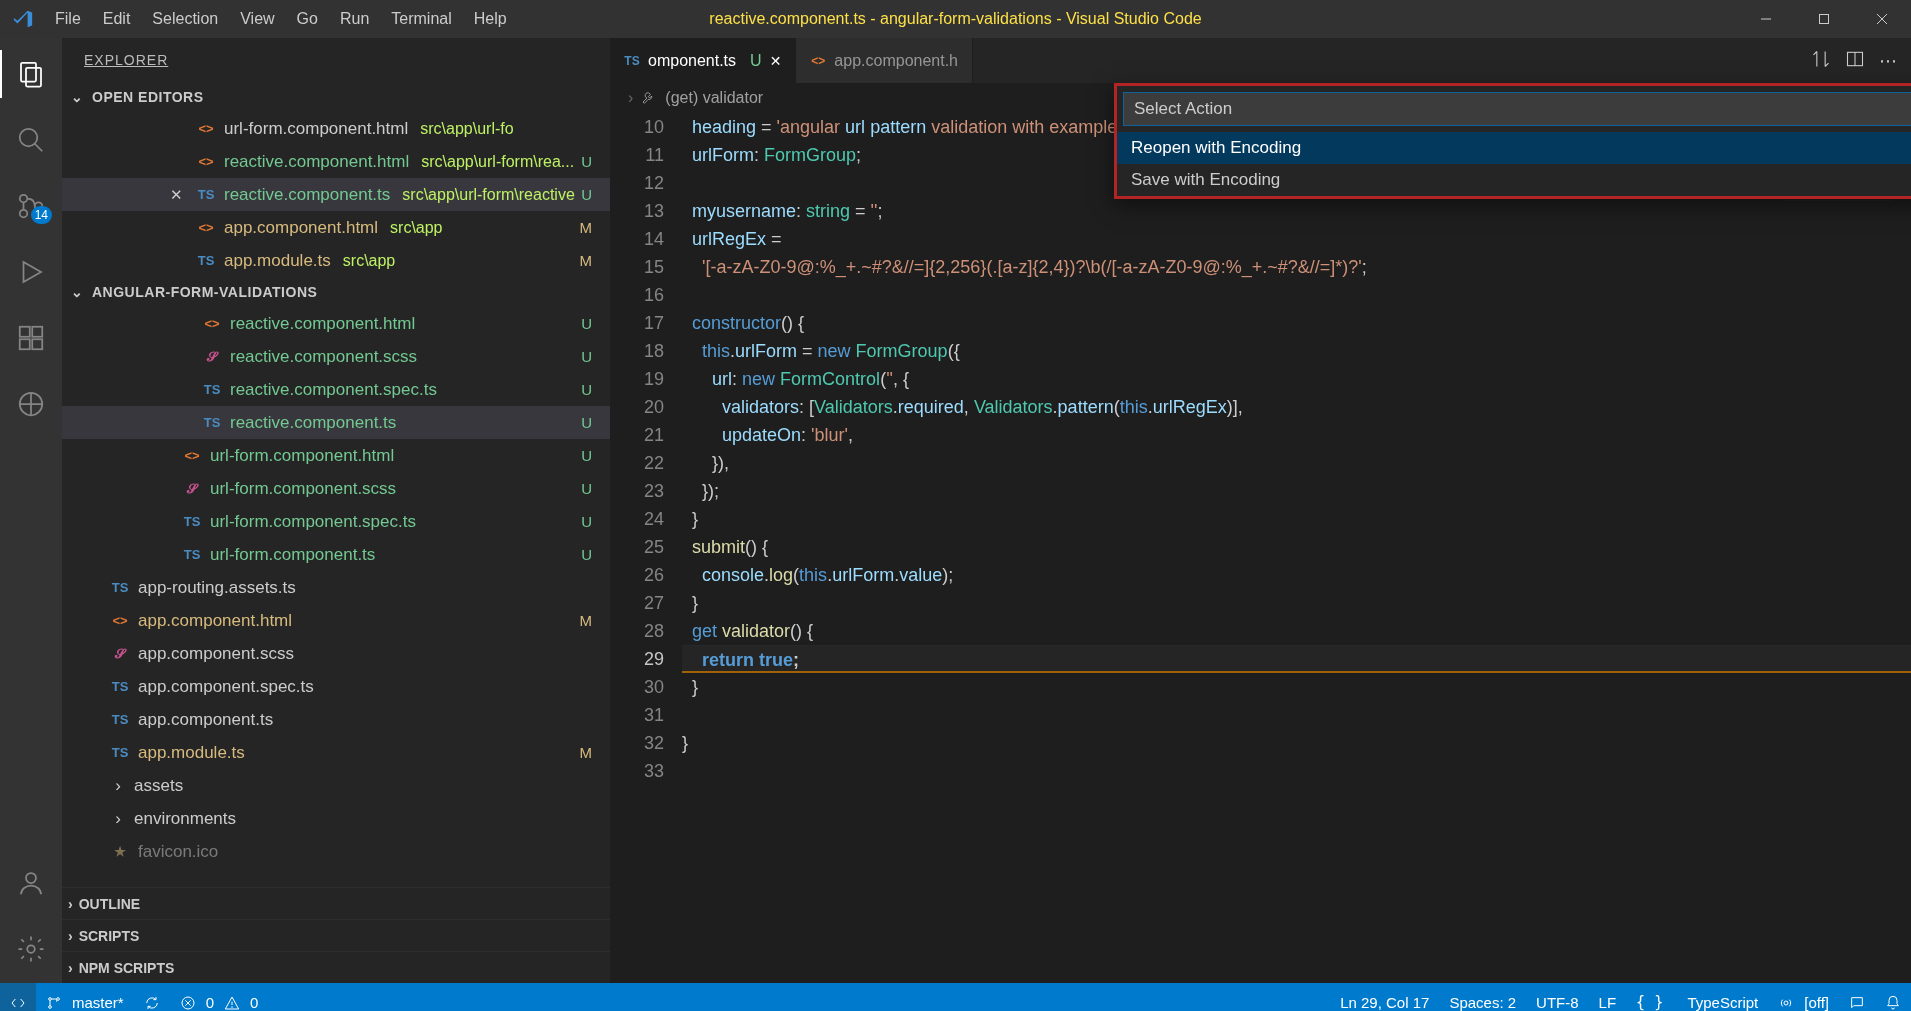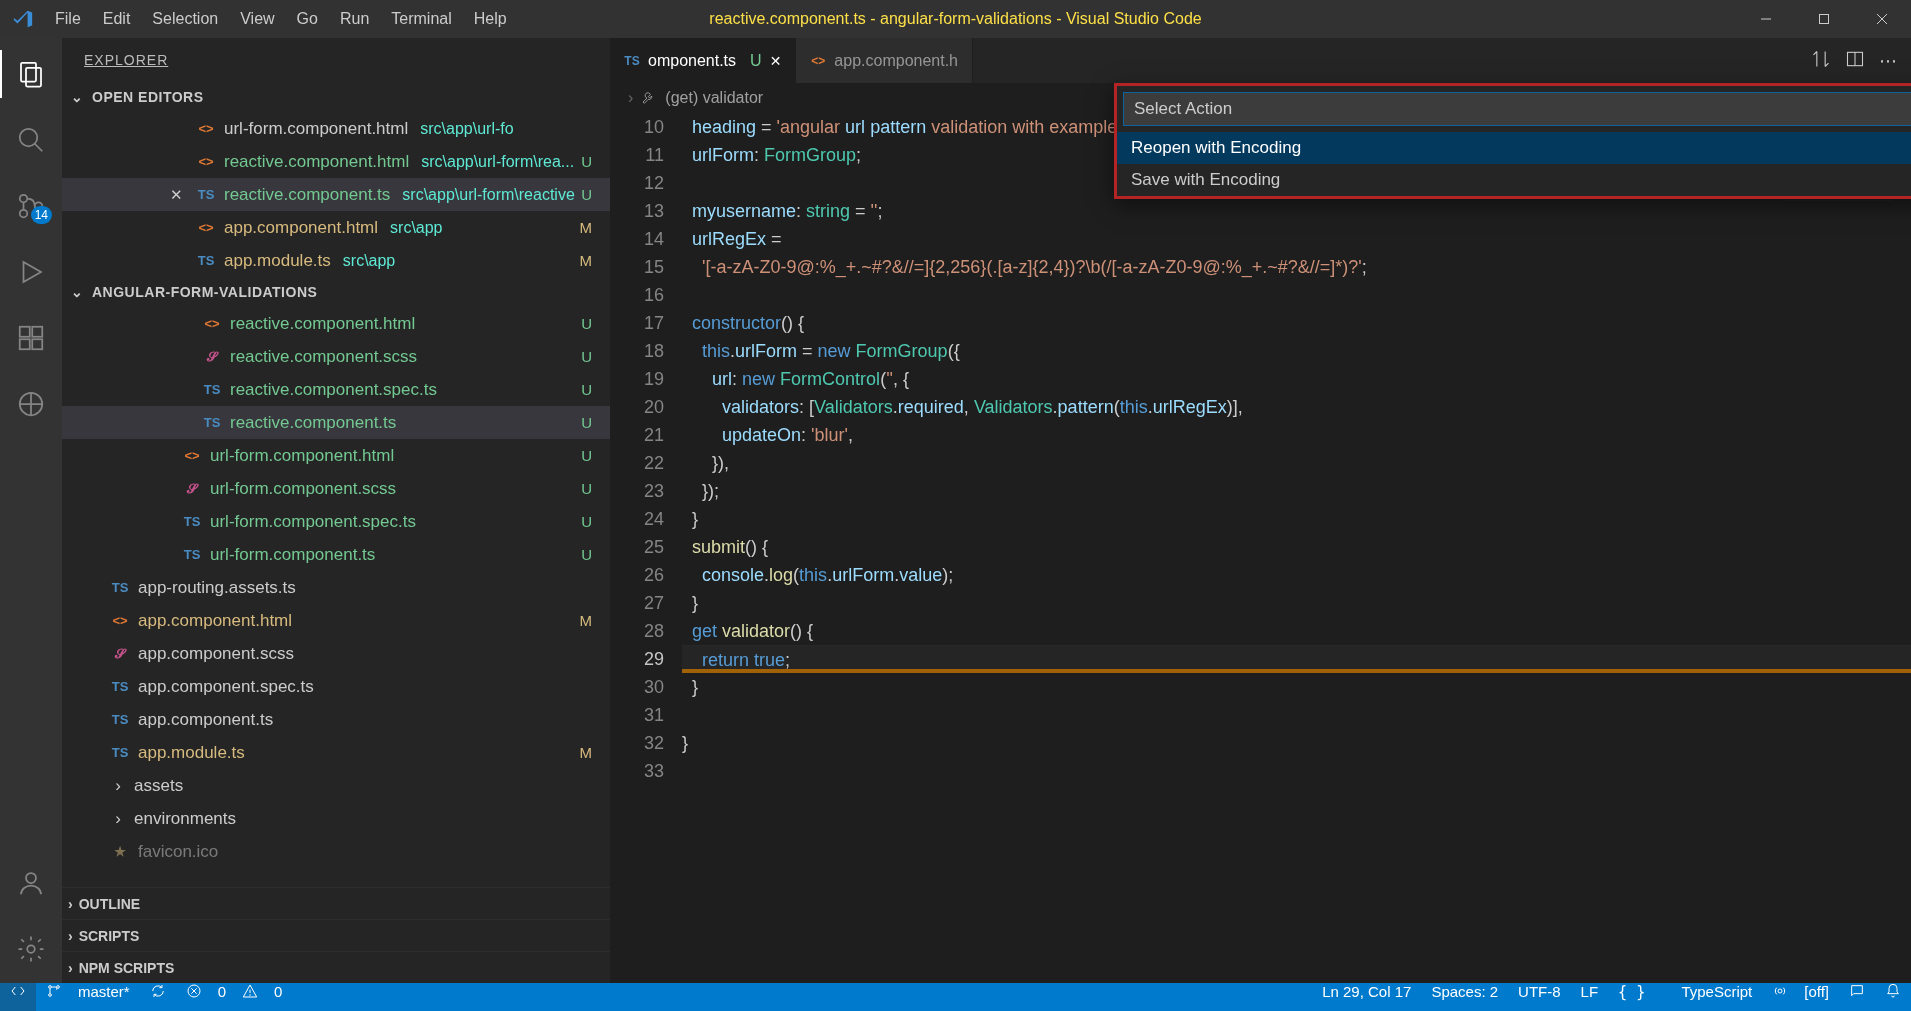--- a/index.html
+++ b/index.html
@@ -25,21 +25,21 @@
 .activitybar .ab-item.active::before { content:""; position:absolute; left:0; top:0; bottom:0; width:2px; background:#ffffff; }
 .activitybar .ab-bottom { position:absolute; bottom:10px; display:flex; flex-direction:column; gap:18px; }
 .badge { position:absolute; bottom:6px; right:10px; background:#007acc; color:#fff; border-radius:10px; font-size:12px; min-width:18px; height:18px; line-height:18px; text-align:center; padding:0 4px; }
 
 .sidebar { width:548px; background:#252526; display:flex; flex-direction:column; overflow:hidden; }
 .sidebar .sb-title { height:44px; display:flex; align-items:center; padding:0 22px; font-size:14px; color:#bbbbbb; letter-spacing:1px;text-decoration:underline; }
 .section-header { height:30px; display:flex; align-items:center; gap:6px; padding:0 6px; font-size:14px; font-weight:600; color:#cccccc; letter-spacing:.5px; }
 .section-header .chev { width:18px; text-align:center; font-size:14px; color:#cccccc; }
 .tree { flex:0 0 auto; }
 .tree-row { height:33px; display:flex; align-items:center; padding-left:26px; gap:8px; position:relative; font-size:17px; }
-.tree-row .path { color:#5eead4; font-size:16px; margin-left:4px; white-space:nowrap; overflow:hidden; text-overflow:ellipsis; }
+.tree-row .path { color:#bef264; font-size:16px; margin-left:4px; white-space:nowrap; overflow:hidden; text-overflow:ellipsis; }
 .tree-row .git-m { position:absolute; right:18px; color:#d7ba7d; font-size:15px; }
 .tree-row .git-u { position:absolute; right:18px; color:#73c991; font-size:15px; }
 .tree-row .close-x { position:absolute; left:108px; color:#cccccc; font-size:15px; display:none; }
 .tree-row.with-x .close-x { display:block; left:108px; }
 .tree-row .rowicon { width:20px; display:flex; justify-content:center; align-items:center; font-size:13px; font-weight:600; }
 .tree-row .fname { color:#cccccc; white-space:nowrap; }
 .tree-row.modified .fname { color:#d7ba7d; }
 .tree-row.untracked .fname { color:#73c991; }
 .tree-row.active { background:#37373d; }
 .tree-row.indent1 { padding-left:48px; }
@@ -68,42 +68,42 @@
 .breadcrumb { height:30px; display:flex; align-items:center; padding:0 18px; gap:8px; font-size:16px; color:#a0a0a0; }
 .breadcrumb .sep { color:#666; }
 .breadcrumb .bc-icon { width:16px; height:16px; stroke:#cccccc; fill:none; }
 
 .code-area { flex:1 1 auto; position:relative; overflow:hidden; font-family:Consolas,"Courier New",monospace; font-size:18px; line-height:28px; }
 .gutter { position:absolute; left:0; top:0; width:72px; text-align:right; color:#858585; padding-right:18px; }
 .gutter div { height:28px; }
 .gutter div.current { color:#c6c6c6; }
 .codelines { position:absolute; left:72px; right:0; top:0; white-space:pre; }
 .codelines .ln { height:28px; }
-.codelines .ln.current { background:rgba(255,255,255,0.03); border-top:1px solid #282828; border-bottom:4px solid #a16207; }
+.codelines .ln.current { background:rgba(255,255,255,0.03); border-top:1px solid #282828; border-bottom:2px solid #a16207;font-weight:bold; }
 
 
 .tk-key { color:#569cd6; }
 .tk-var { color:#9cdcfe; }
 .tk-type { color:#4ec9b0; }
 .tk-str { color:#ce9178; }
 .tk-fn  { color:#dcdcaa; }
 .tk-bool{ color:#569cd6; }
 
 .minimap { position:absolute; right:18px; top:8px; width:110px; height:80px; background:linear-gradient(#1e1e1e,#1e1e1e); border:1px solid #2a2a2a; opacity:.6; }
 .minimap::before{content:"";position:absolute;inset:6px;background:repeating-linear-gradient(#2a5a7a 0 2px, transparent 2px 5px);opacity:.6;}
 
 
 .quickpick { position:absolute; top:45px; left:504px; width:890px; border:3px solid #b42424; background:#252526; z-index:50; box-shadow:0 6px 20px rgba(0,0,0,.5); }
 .quickpick .qp-input { margin:6px; padding:6px 10px; background:#3c3c3c; border:1px solid #0e639c; color:#cccccc; font-size:17px; }
 .quickpick .qp-item { padding:6px 14px; font-size:17px; color:#cccccc; }
 .quickpick .qp-item.selected { background:#04395e; color:#ffffff; }
 
 
 .statusbar { height:28px; background:#007acc; display:flex; align-items:center; font-size:15px; color:#ffffff; }
-.statusbar .sb-item { display:flex; align-items:flex-start; padding:0 10px; gap:16px; height:100%; }
+.statusbar .sb-item { display:flex; align-items:flex-end; padding:0 10px; gap:10px; height:100%; }
 .statusbar .sb-spacer { flex:1 1 auto; }
 .statusbar svg { width:16px; height:16px; stroke:#ffffff; fill:none; stroke-width:1.5; }
 
 .ic-html { color:#e37933; }
 .ic-ts   { color:#4a8cc2; }
 .ic-scss { color:#c6538c; }
 .ic-star { color:#d7ba7d; }
 </style>
 </head>
 <body>

